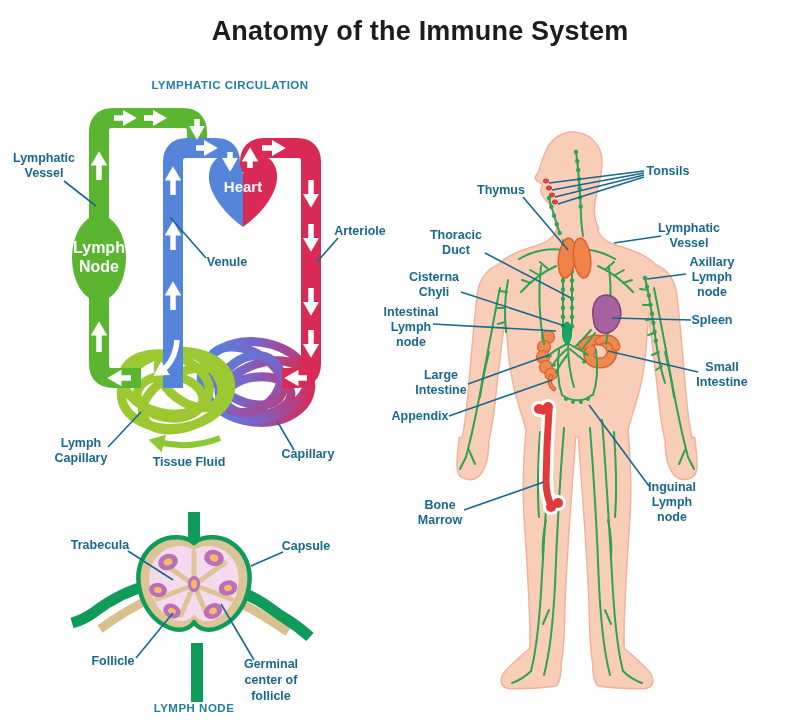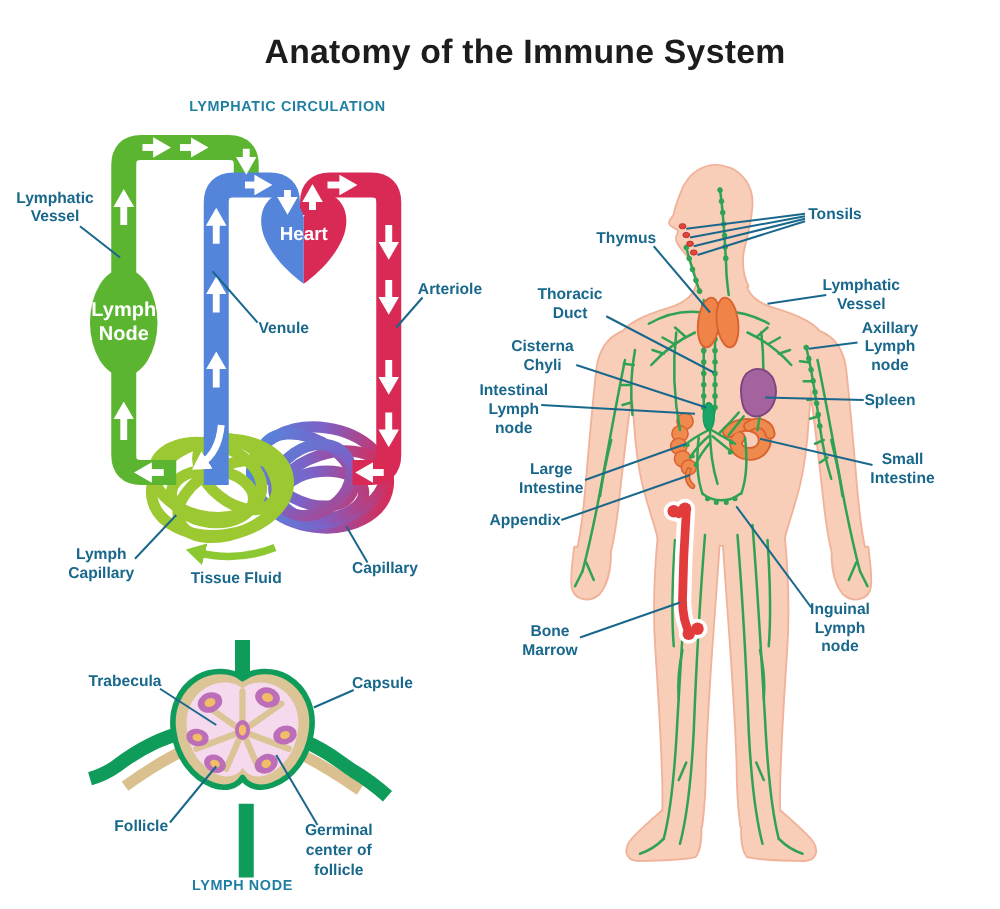--- a/index.html
+++ b/index.html
@@ -1,18 +1,18 @@
 <!DOCTYPE html>
 <html><head>
 <meta charset="utf-8">
 <style>
   html,body{margin:0;padding:0;background:#fff;}
   .stage{position:relative;width:800px;height:727px;background:#ffffff;overflow:hidden;
          font-family:"Liberation Sans",sans-serif;}
-  .title{position:absolute;top:26px;left:40px;width:760px;text-align:center;margin:0;
+  .title{position:absolute;top:16px;left:40px;width:760px;text-align:center;margin:0;
          font:600 27px "Liberation Sans",sans-serif;color:#1c1c1c;letter-spacing:.2px;}
   svg{position:absolute;left:0;top:0;}
   .lbl{font:bold 12.5px "Liberation Sans",sans-serif;fill:#19688C;text-anchor:middle;}
   .hd{font:bold 11.5px "Liberation Sans",sans-serif;fill:#1F7FA0;letter-spacing:.5px;text-anchor:middle;}
   .wlbl{font:bold 16px "Liberation Sans",sans-serif;fill:#ffffff;text-anchor:middle;}
   .hlbl{font:bold 15px "Liberation Sans",sans-serif;fill:#ffffff;text-anchor:middle;}
   .ld{stroke:#19688C;stroke-width:1.6;fill:none;}
   .pipe{fill:none;stroke-linecap:butt;}
   .arrow{stroke:#fff;stroke-width:5.5;fill:none;}
   .vn{stroke:#2FA254;stroke-width:2;fill:none;stroke-linecap:round;}

